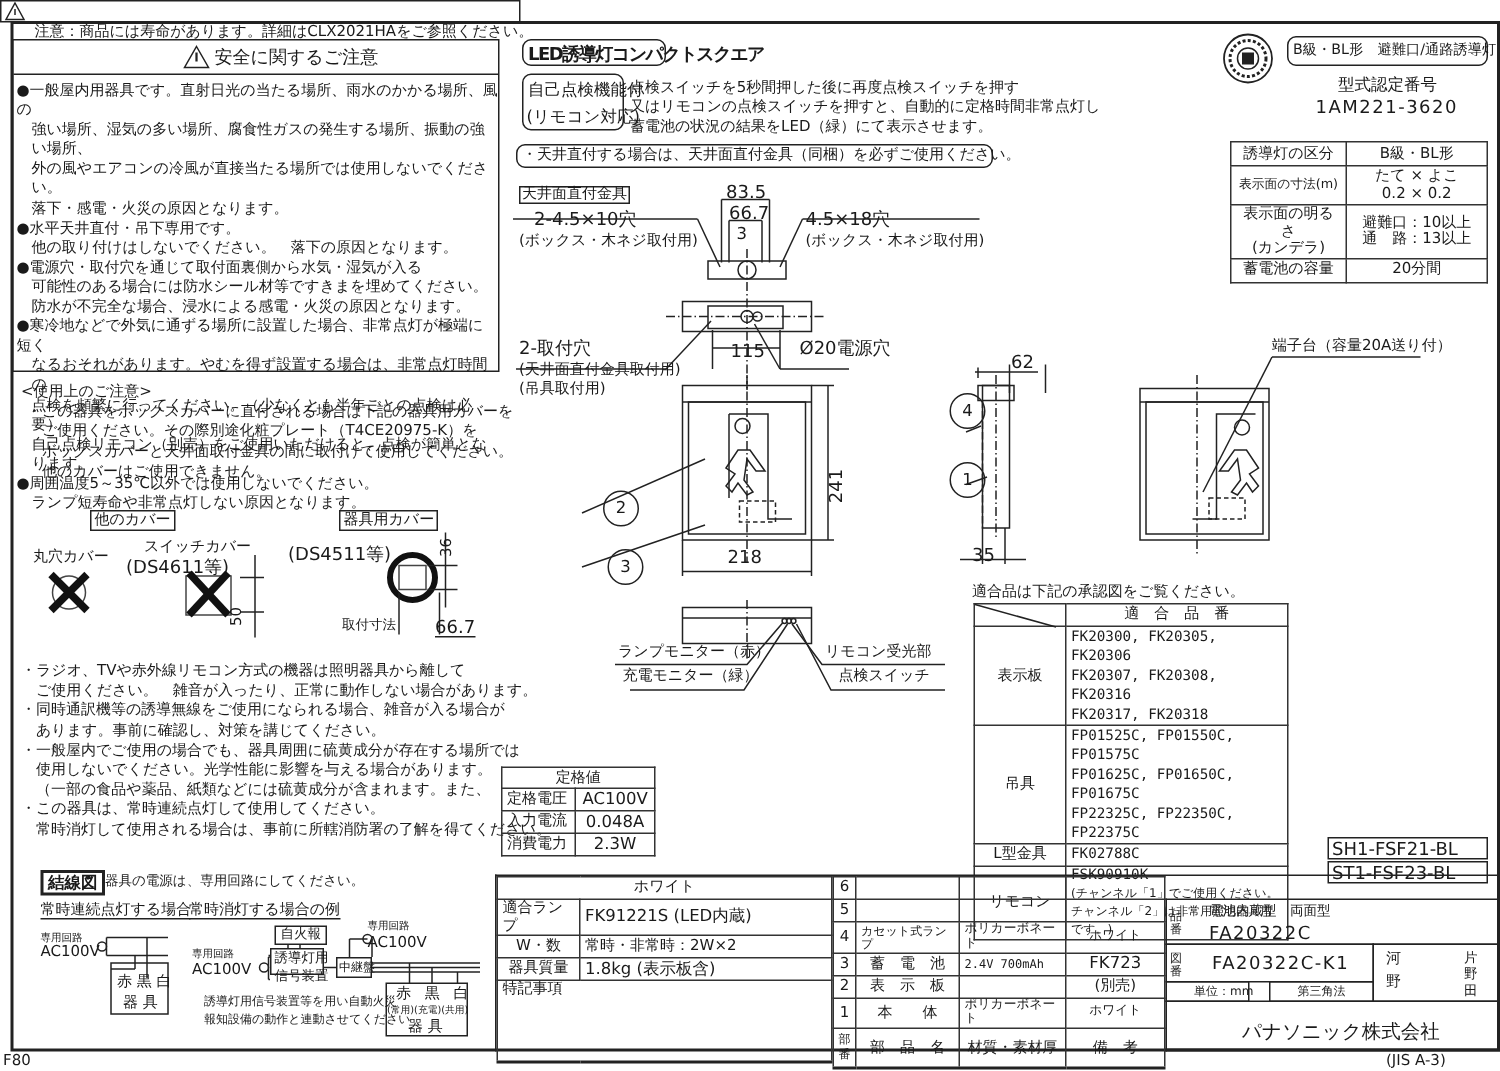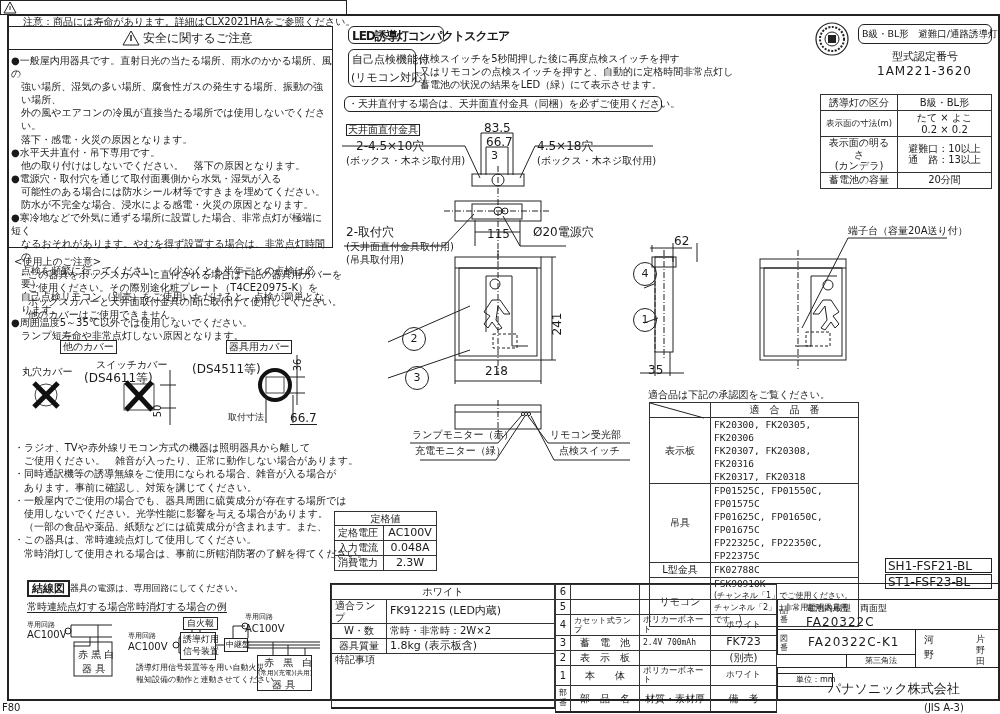--- a/index.html
+++ b/index.html
@@ -126,21 +126,21 @@
   <line x1="30" y1="17" x2="30" y2="26" stroke="#222"></line>
   <line x1="14" y1="26" x2="30" y2="26" stroke="#222"></line>
   <rect x="14" y="22" width="38" height="34" fill="none" stroke="#222"></rect>
 </svg>
 <span class="t f10" style="left:78px;top:650px;">赤 黒 白</span>
 <span class="t f10" style="left:82px;top:664px;">器 具</span>
 
 <span class="t f9" style="left:183px;top:617px;border:1px solid #222;padding:1px 3px;">自火報</span>
 <span class="t" style="left:128px;top:633px;font-size:7px;">専用回路</span>
 <span class="t f10" style="left:128px;top:642px;">AC100V</span>
-<div class="box" style="left:180px;top:632px;width:36px;height:28px;">
+<div class="box" style="left:180px;top:632px;width:36px;height:18px;">
   <span class="t f9" style="left:2px;top:2px;">誘導灯用</span>
   <span class="t f9" style="left:2px;top:14px;">信号装置</span>
 </div>
 <div class="box" style="left:224px;top:638px;width:24px;height:14px;">
   <span class="t" style="left:1px;top:2px;font-size:8px;">中継盤</span>
 </div>
 <span class="t" style="left:245px;top:614px;font-size:7px;">専用回路</span>
 <span class="t f10" style="left:245px;top:624px;">AC100V</span>
 <svg width="200" height="40" style="left:165px;top:622px;">
   <circle cx="11" cy="23" r="3" fill="none" stroke="#222"></circle>
@@ -480,21 +480,21 @@
 
 <div class="box" style="left:777px;top:599px;width:223px;height:31px;border-right:none;">
   <span class="t" style="left:2px;top:6px;font-size:8px;width:9px;white-space:normal;line-height:9px;">品番</span>
   <span class="t f9" style="left:28px;top:4px;">電池内蔵型　両面型</span>
   <span class="t f12" style="left:28px;top:16px;letter-spacing:1px;">FA20322C</span>
 </div>
 <div class="box" style="left:777px;top:629px;width:139px;height:26px;">
   <span class="t" style="left:2px;top:4px;font-size:8px;width:9px;white-space:normal;line-height:9px;">図番</span>
   <span class="t f12" style="left:30px;top:6px;letter-spacing:1px;">FA20322C-K1</span>
 </div>
-<div class="box" style="left:777px;top:654px;width:56px;height:14px;margin-top:19px;">
+<div class="box" style="left:777px;top:654px;width:56px;height:14px;">
     <span class="t" style="left:18px;top:2px;font-size:8px;">単位：mm</span>
   </div>
 <div class="box" style="left:846px;top:654px;width:70px;height:14px;">
     <span class="t" style="left:18px;top:2px;font-size:8px;">第三角法</span>
   </div>
 <div class="box" style="left:915px;top:629px;width:85px;height:39px;border-right:none;">
   <span class="t f10" style="left:8px;top:5px;">河</span>
   <span class="t f10" style="left:8px;top:20px;">野</span>
   <span class="t f9" style="left:60px;top:5px;">片</span>
   <span class="t f9" style="left:60px;top:16px;">野</span>

